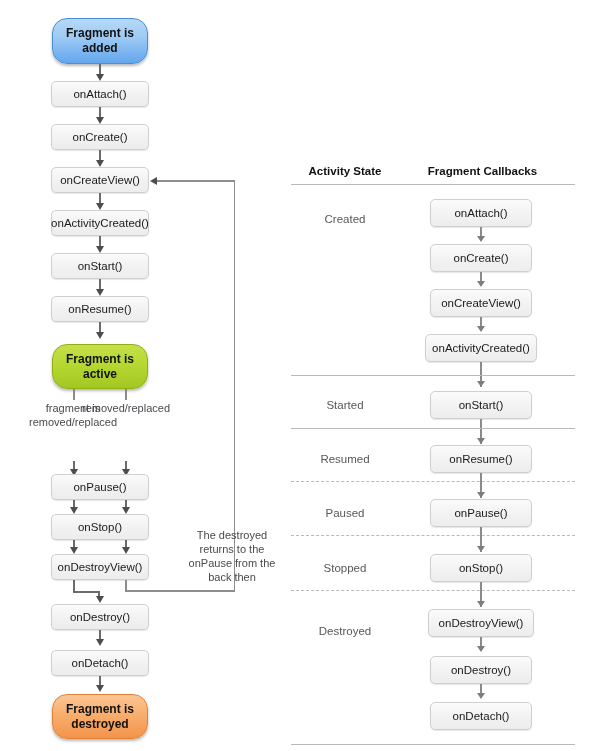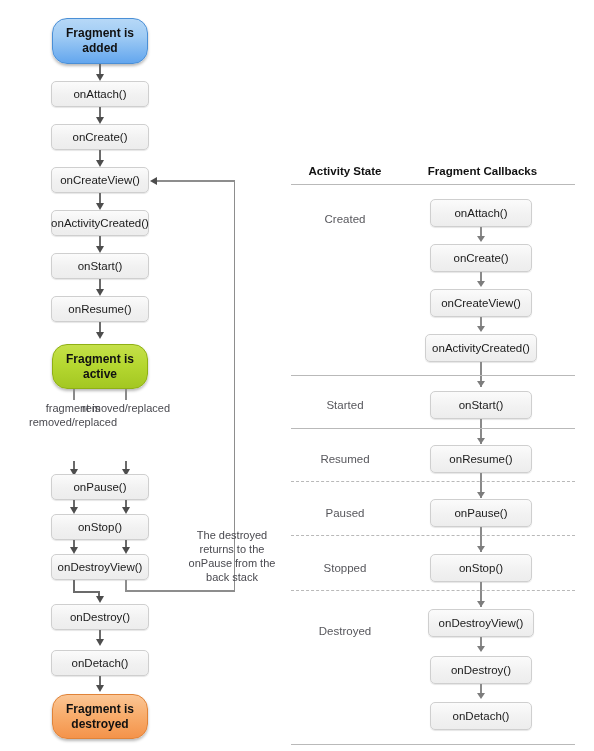--- a/index.html
+++ b/index.html
@@ -246,21 +246,21 @@
   <div class="loopline-v" style="left:125.2px; top:580px; height:12px;"></div>
   <div class="loopline-h" style="left:125px; top:590.4px; width:110px;"></div>
   <div class="loopline-v" style="left:233.6px; top:181px; height:410px;"></div>
   <div class="loopline-h" style="left:155px; top:180.2px; width:80px;"></div>
   <div class="arrowhead-left" style="left:150px; top:176.5px;"></div>
 
   <div class="annot" style="left:183px; top:528px; width:98px;">
     <div>The destroyed</div>
     <div>returns to the</div>
     <div>onPause from the</div>
-    <div>back stack</div>
+    <div>back then</div>
   </div>
 
   <div class="node" style="left:51px; top:604px; width:98px; height:26px;">onDestroy()</div>
   <div class="vline" style="left:99px; top:630px; height:11px;"></div>
   <div class="arrowhead-down" style="left:95.5px; top:639px;"></div>
 
   <div class="node" style="left:51px; top:650px; width:98px; height:26px;">onDetach()</div>
   <div class="vline" style="left:99px; top:676px; height:11px;"></div>
   <div class="arrowhead-down" style="left:95.5px; top:685px;"></div>
 

